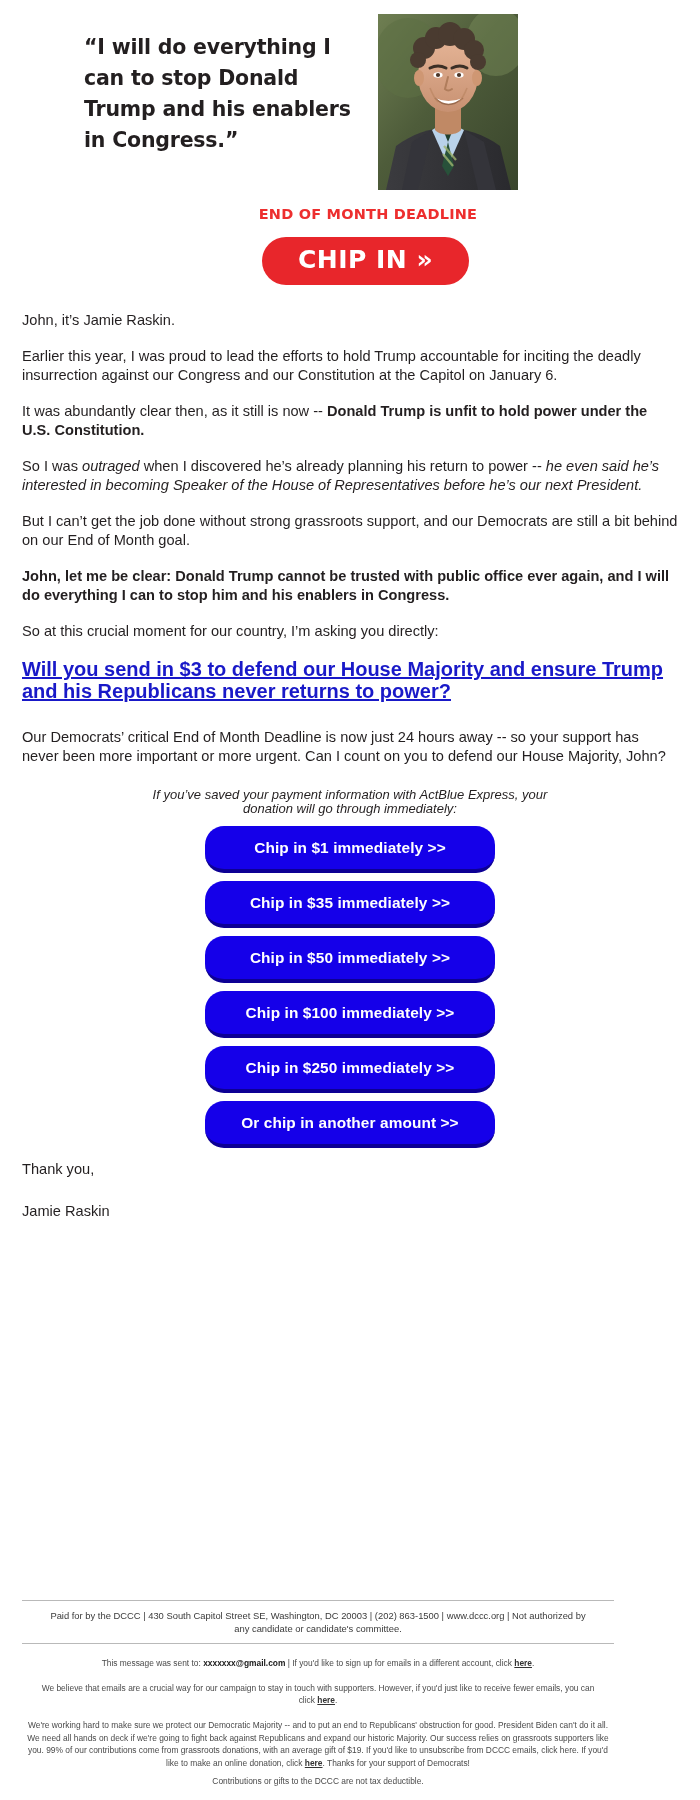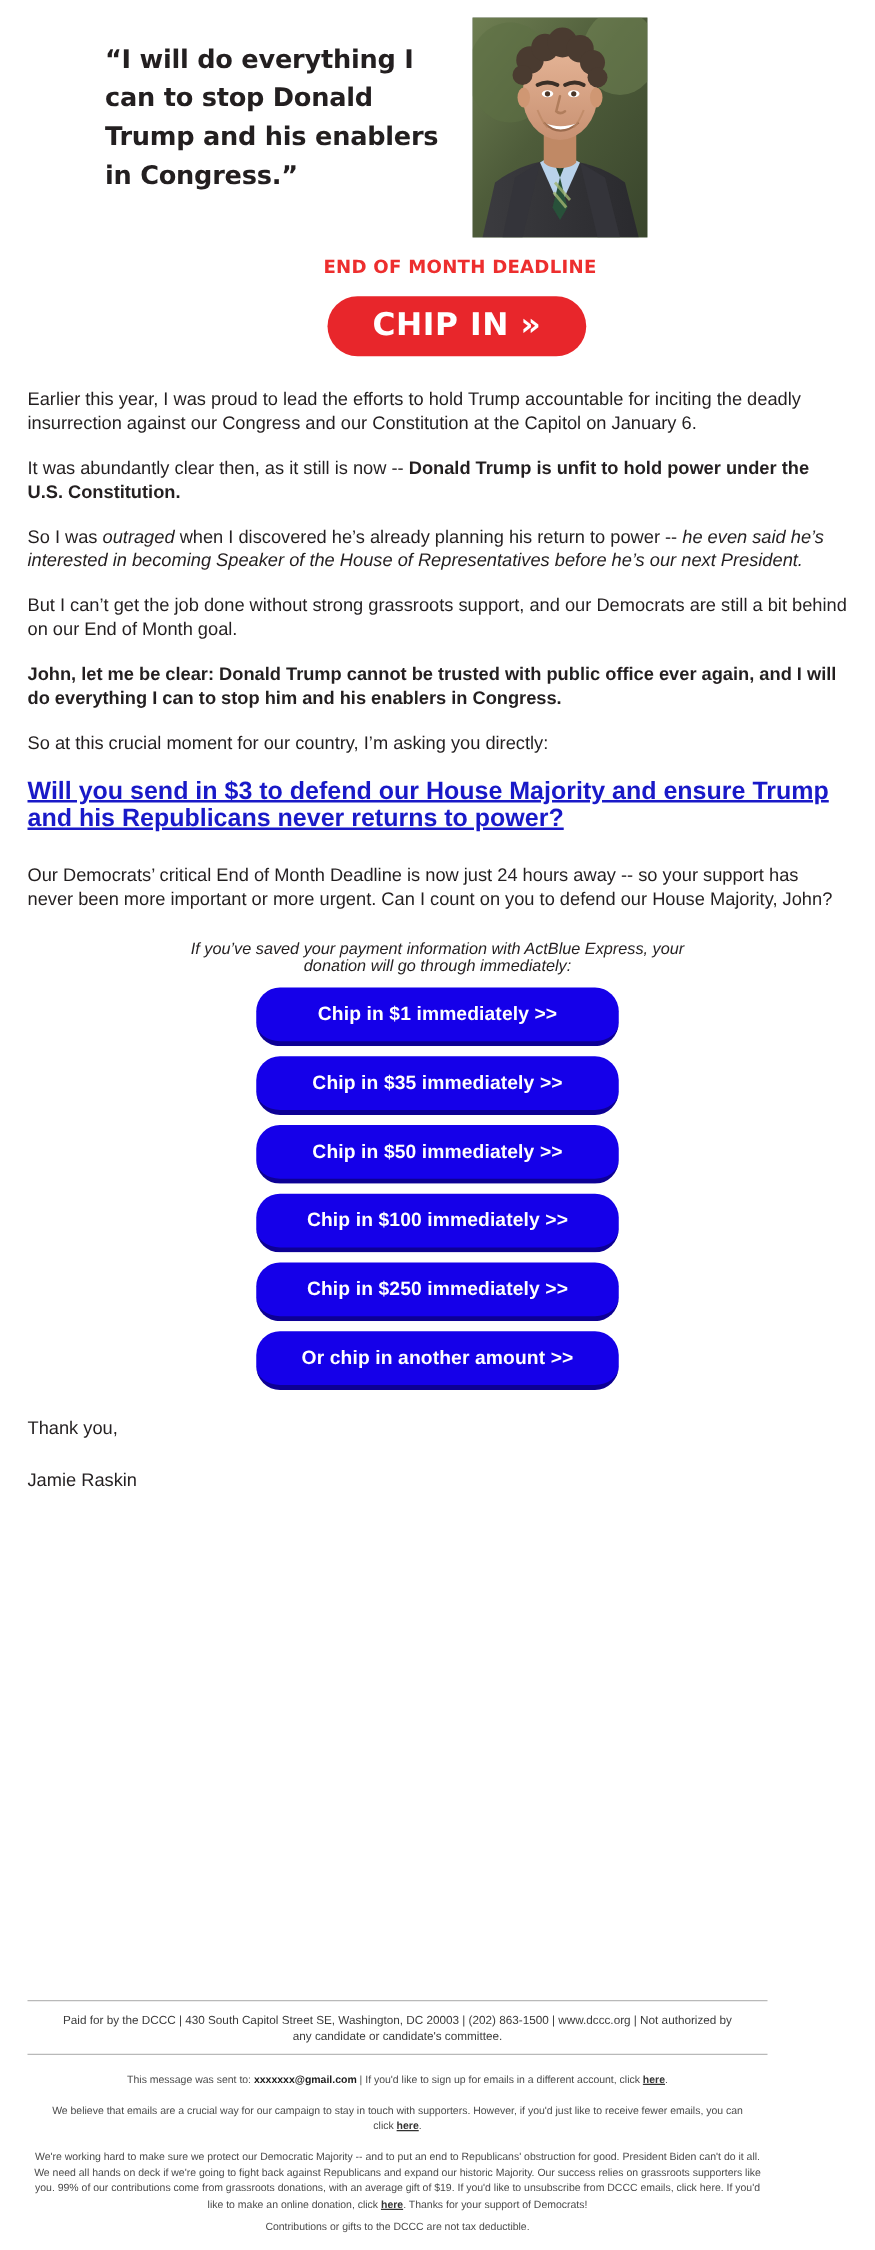--- a/index.html
+++ b/index.html
@@ -132,21 +132,21 @@
     font-family: "Liberation Sans Narrow", "Liberation Sans", sans-serif;
     font-weight: bold;
     font-size: 15.4px;
     letter-spacing: 0.1px;
     cursor: pointer;
     text-align: center;
   }
 
   
   .signoff {
-    margin: 22px 22px 0 22px;
+    margin: 12px 22px 0 22px;
     font-family: "Liberation Sans Narrow", "Liberation Sans", sans-serif;
     font-size: 14.6px;
     line-height: 19px;
     color: #231f20;
   }
   .signoff p { margin: 0 0 23px 0; }
 
   
   .footer {
     position: absolute;
@@ -260,20 +260,21 @@
   </div>
 </div>
 
 <div class="deadline">END OF MONTH DEADLINE</div>
 
 <div class="cta-wrap">
   <button class="cta-btn">CHIP IN »</button>
 </div>
 
 <div class="body-copy">
+  <p>John, it’s Jamie Raskin.</p>
 
   <p>Earlier this year, I was proud to lead the efforts to hold Trump accountable for inciting the deadly insurrection against our Congress and our Constitution at the Capitol on January 6.</p>
 
   <p><span>It was abundantly clear then, as it still is now -- </span><b>Donald Trump is unfit to hold power under the U.S. Constitution.</b></p>
 
   <p><span>So I was </span><i>outraged</i><span> when I discovered he’s already planning his return to power -- </span><i>he even said he’s interested in becoming Speaker of the House of Representatives before he’s our next President.</i></p>
 
   <p>But I can’t get the job done without strong grassroots support, and our Democrats are still a bit behind on our End of Month goal.</p>
 
   <p><b>John, let me be clear: Donald Trump cannot be trusted with public office ever again, and I will do everything I can to stop him and his enablers in Congress.</b></p>

